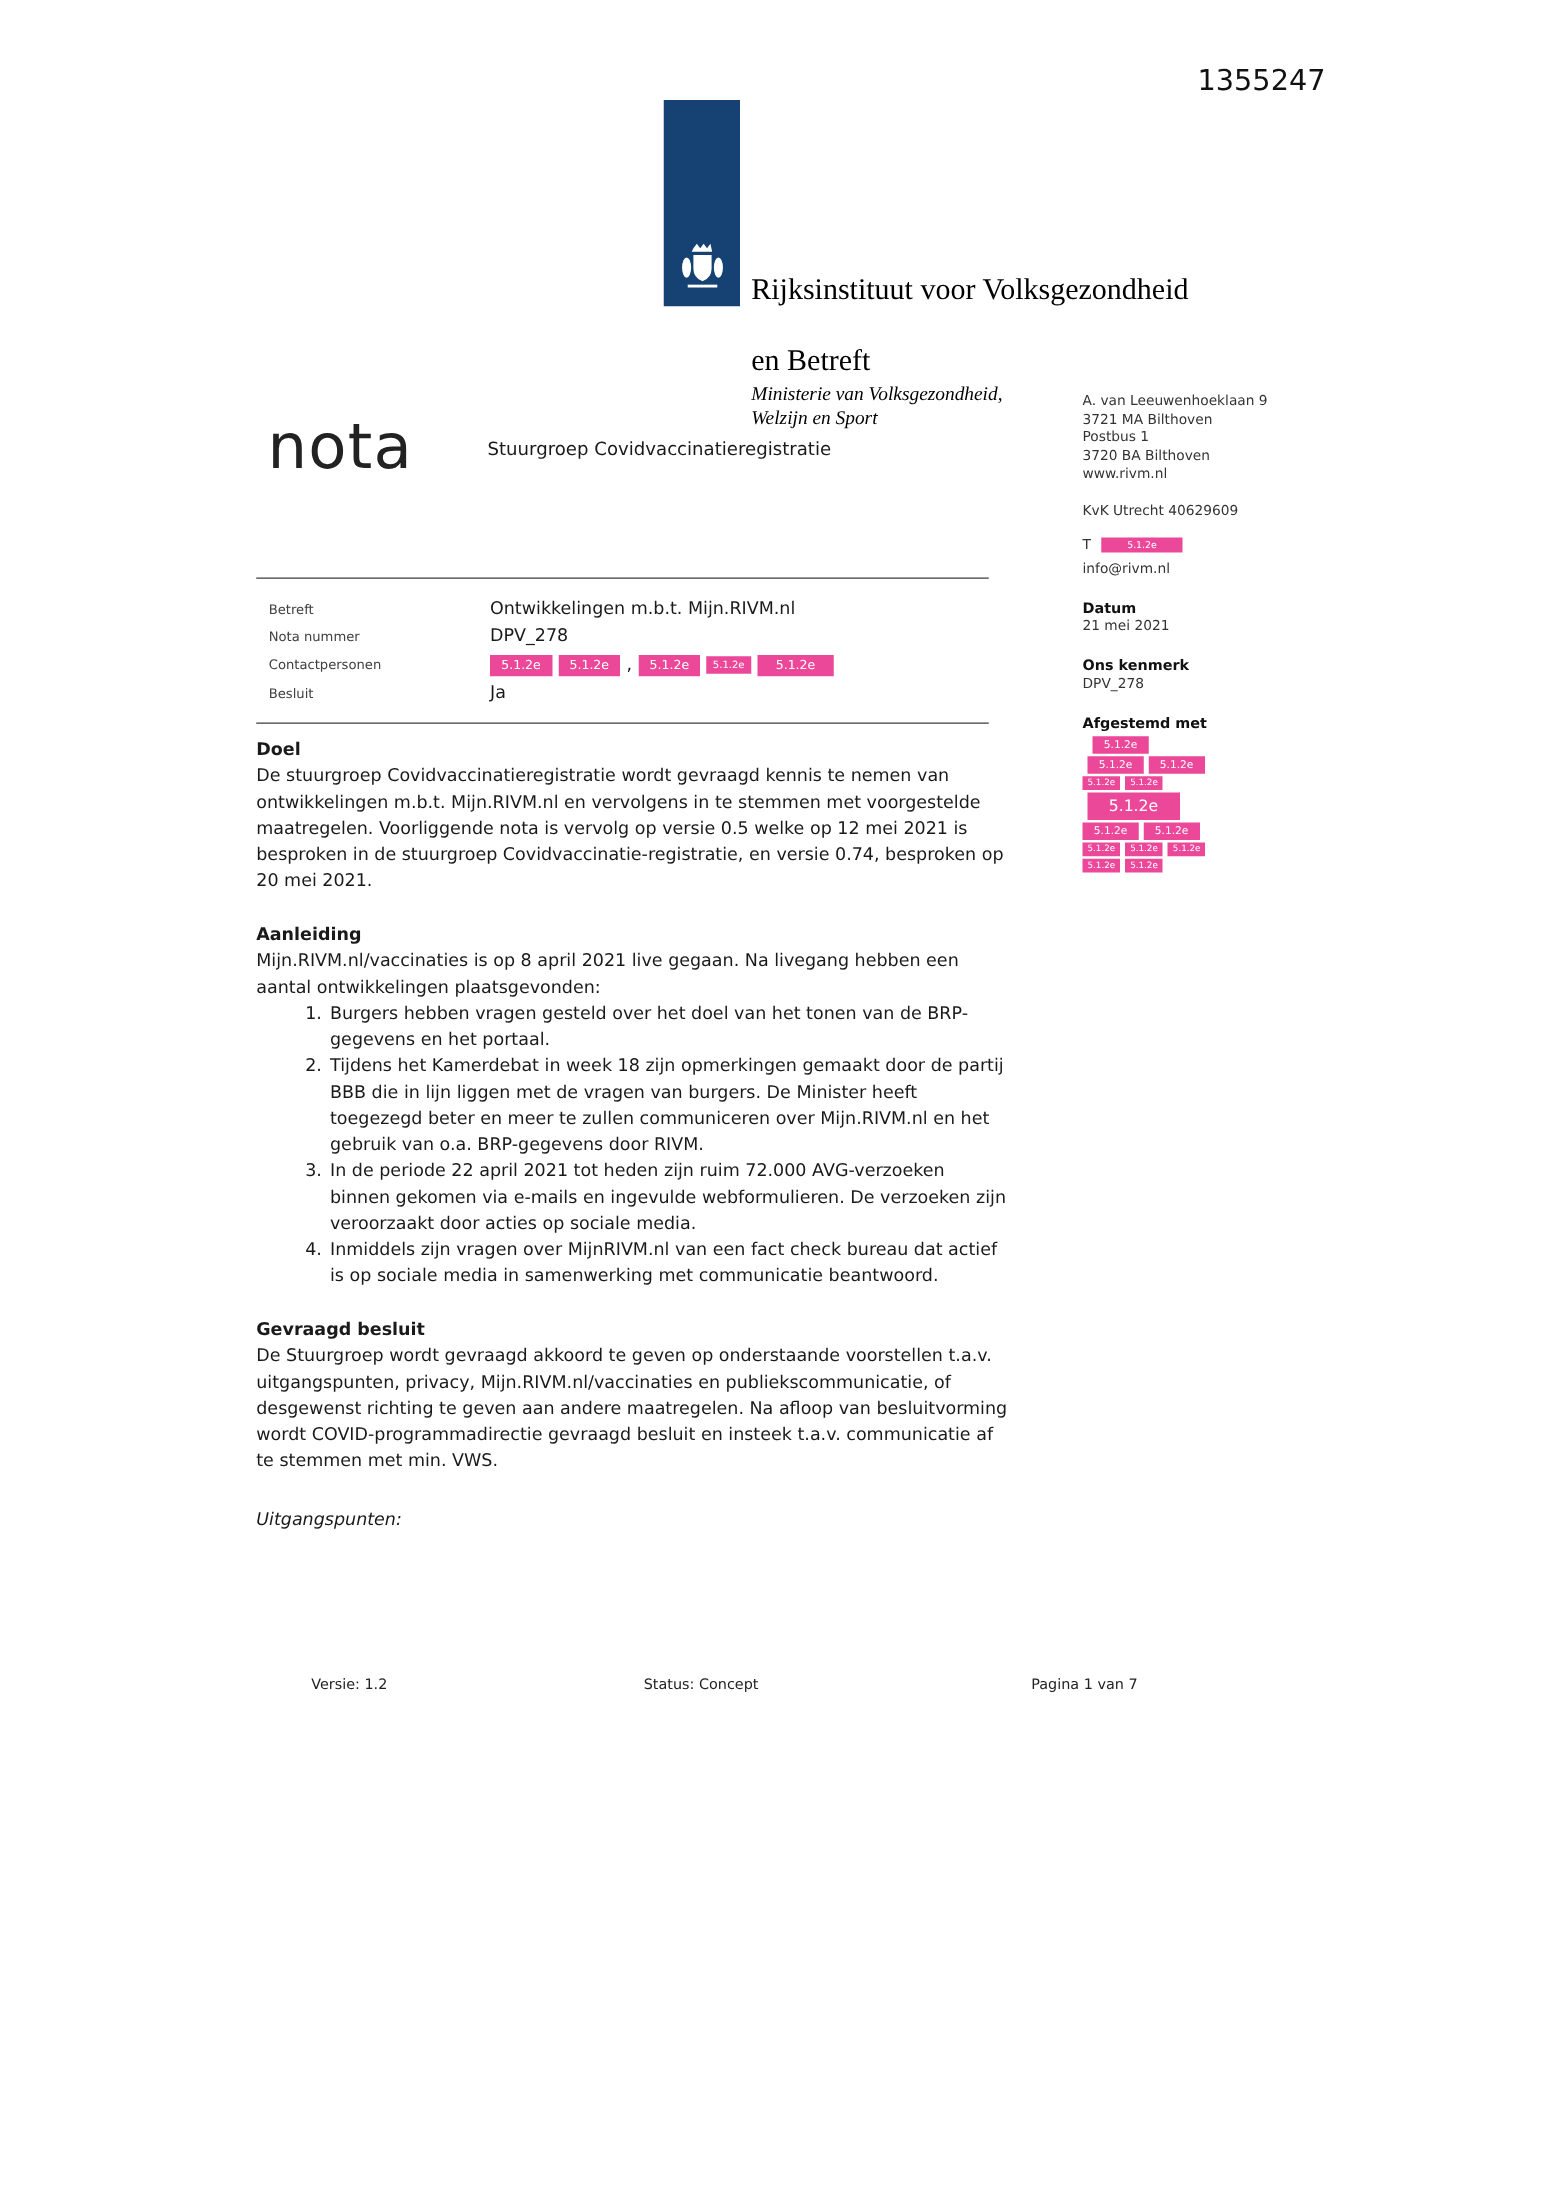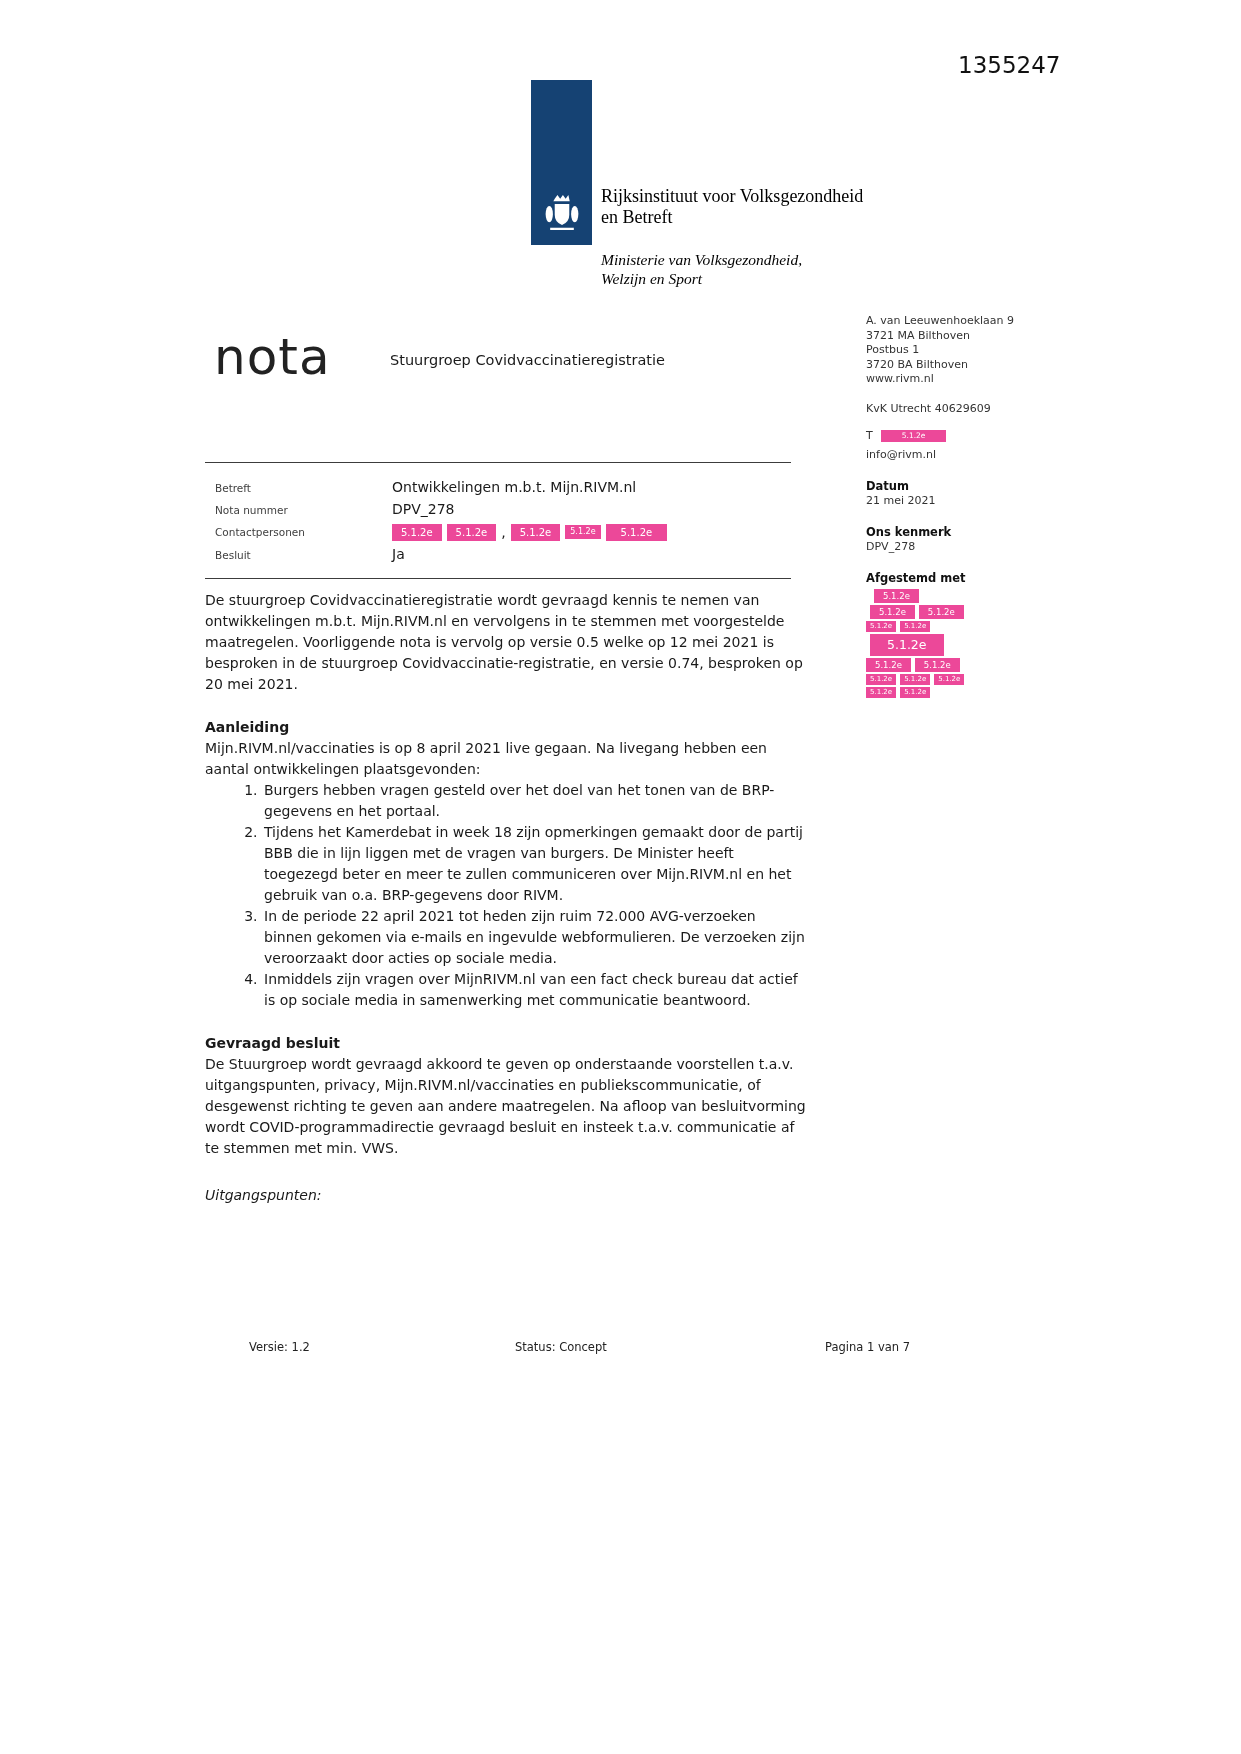--- a/index.html
+++ b/index.html
@@ -25,23 +25,23 @@
   .logo-banner {
     position: absolute; left: 531px; top: 80px;
     width: 61px; height: 165px;
     background: #154273;
   }
   .crest { position: absolute; left: 50%; transform: translateX(-50%); bottom: 8px; }
   .logo-text {
     position: absolute; left: 601px; top: 186px;
     font-family: "Liberation Serif", serif;
   }
-  .org-line { font-size: 18px; line-height: 21px; color: #000; }
+  .org-line { font-size: 24px; line-height: 21px; color: #000; margin-top: 36px; }
   .ministry { font-style: italic; font-size: 15.5px; line-height: 19px; color: #000; }
-  .ministry-block { margin-top: 22px; }
+  .ministry-block { margin-top: 6px; }
 
   
   .doc-type {
     position: absolute; left: 214px; top: 328px;
     font-size: 50px; font-weight: 400; color: #222; letter-spacing: 1px;
   }
   .doc-subject {
     position: absolute; left: 390px; top: 352px;
     font-size: 14.5px; color: #1a1a1a;
   }
@@ -207,20 +207,21 @@
       <span class="chip cp">5.1.2e</span>
       <span class="chip cp-sm">5.1.2e</span>
       <span class="chip cp cp-wide">5.1.2e</span>
     </div>
 
     <div class="flabel">Besluit</div>
     <div class="fvalue">Ja</div>
   </div>
 
   <div class="content">
+    <h3>Doel</h3>
     <p>De stuurgroep Covidvaccinatieregistratie wordt gevraagd kennis te nemen van ontwikkelingen m.b.t. Mijn.RIVM.nl en vervolgens in te stemmen met voorgestelde maatregelen. Voorliggende nota is vervolg op versie 0.5 welke op 12 mei 2021 is besproken in de stuurgroep Covidvaccinatie-registratie, en versie 0.74, besproken op 20 mei 2021.</p>
 
     <h3 class="mt">Aanleiding</h3>
     <p>Mijn.RIVM.nl/vaccinaties is op 8 april 2021 live gegaan. Na livegang hebben een aantal ontwikkelingen plaatsgevonden:</p>
     <ol>
       <li>Burgers hebben vragen gesteld over het doel van het tonen van de BRP-gegevens en het portaal.</li>
       <li>Tijdens het Kamerdebat in week 18 zijn opmerkingen gemaakt door de partij BBB die in lijn liggen met de vragen van burgers. De Minister heeft toegezegd beter en meer te zullen communiceren over Mijn.RIVM.nl en het gebruik van o.a. BRP-gegevens door RIVM.</li>
       <li>In de periode 22 april 2021 tot heden zijn ruim 72.000 AVG-verzoeken binnen gekomen via e-mails en ingevulde webformulieren. De verzoeken zijn veroorzaakt door acties op sociale media.</li>
       <li>Inmiddels zijn vragen over MijnRIVM.nl van een fact check bureau dat actief is op sociale media in samenwerking met communicatie beantwoord.</li>
     </ol>

